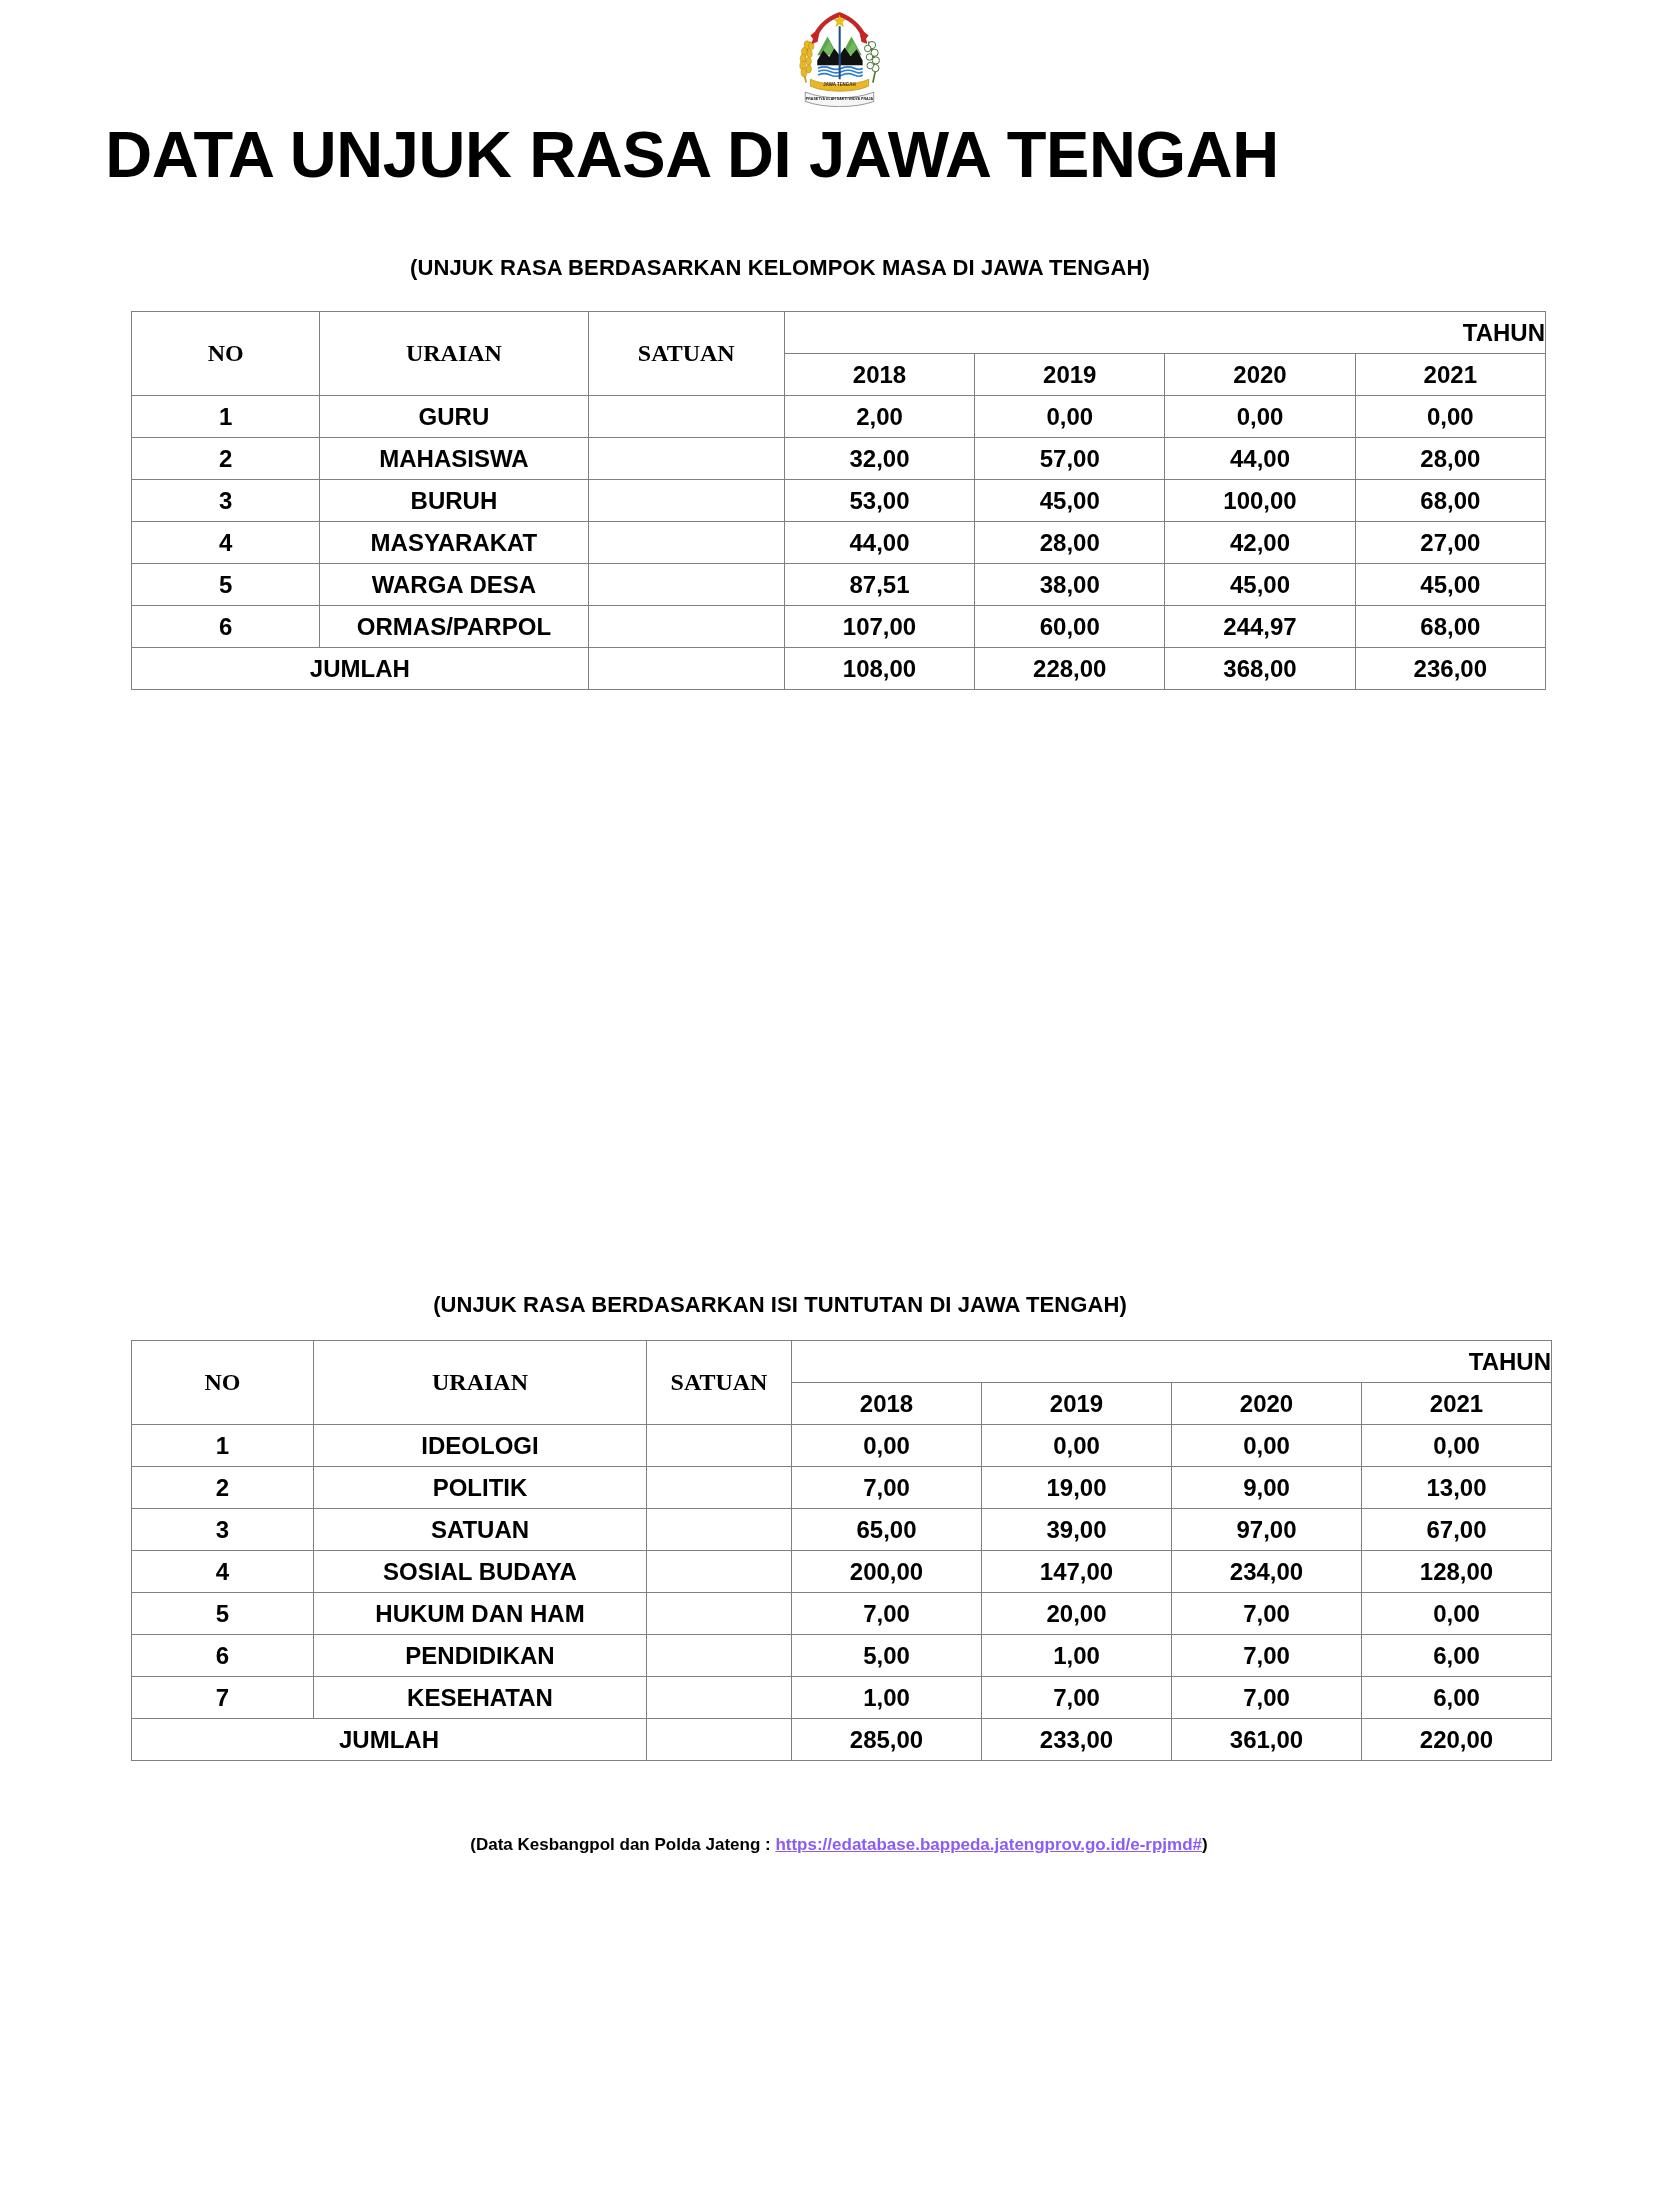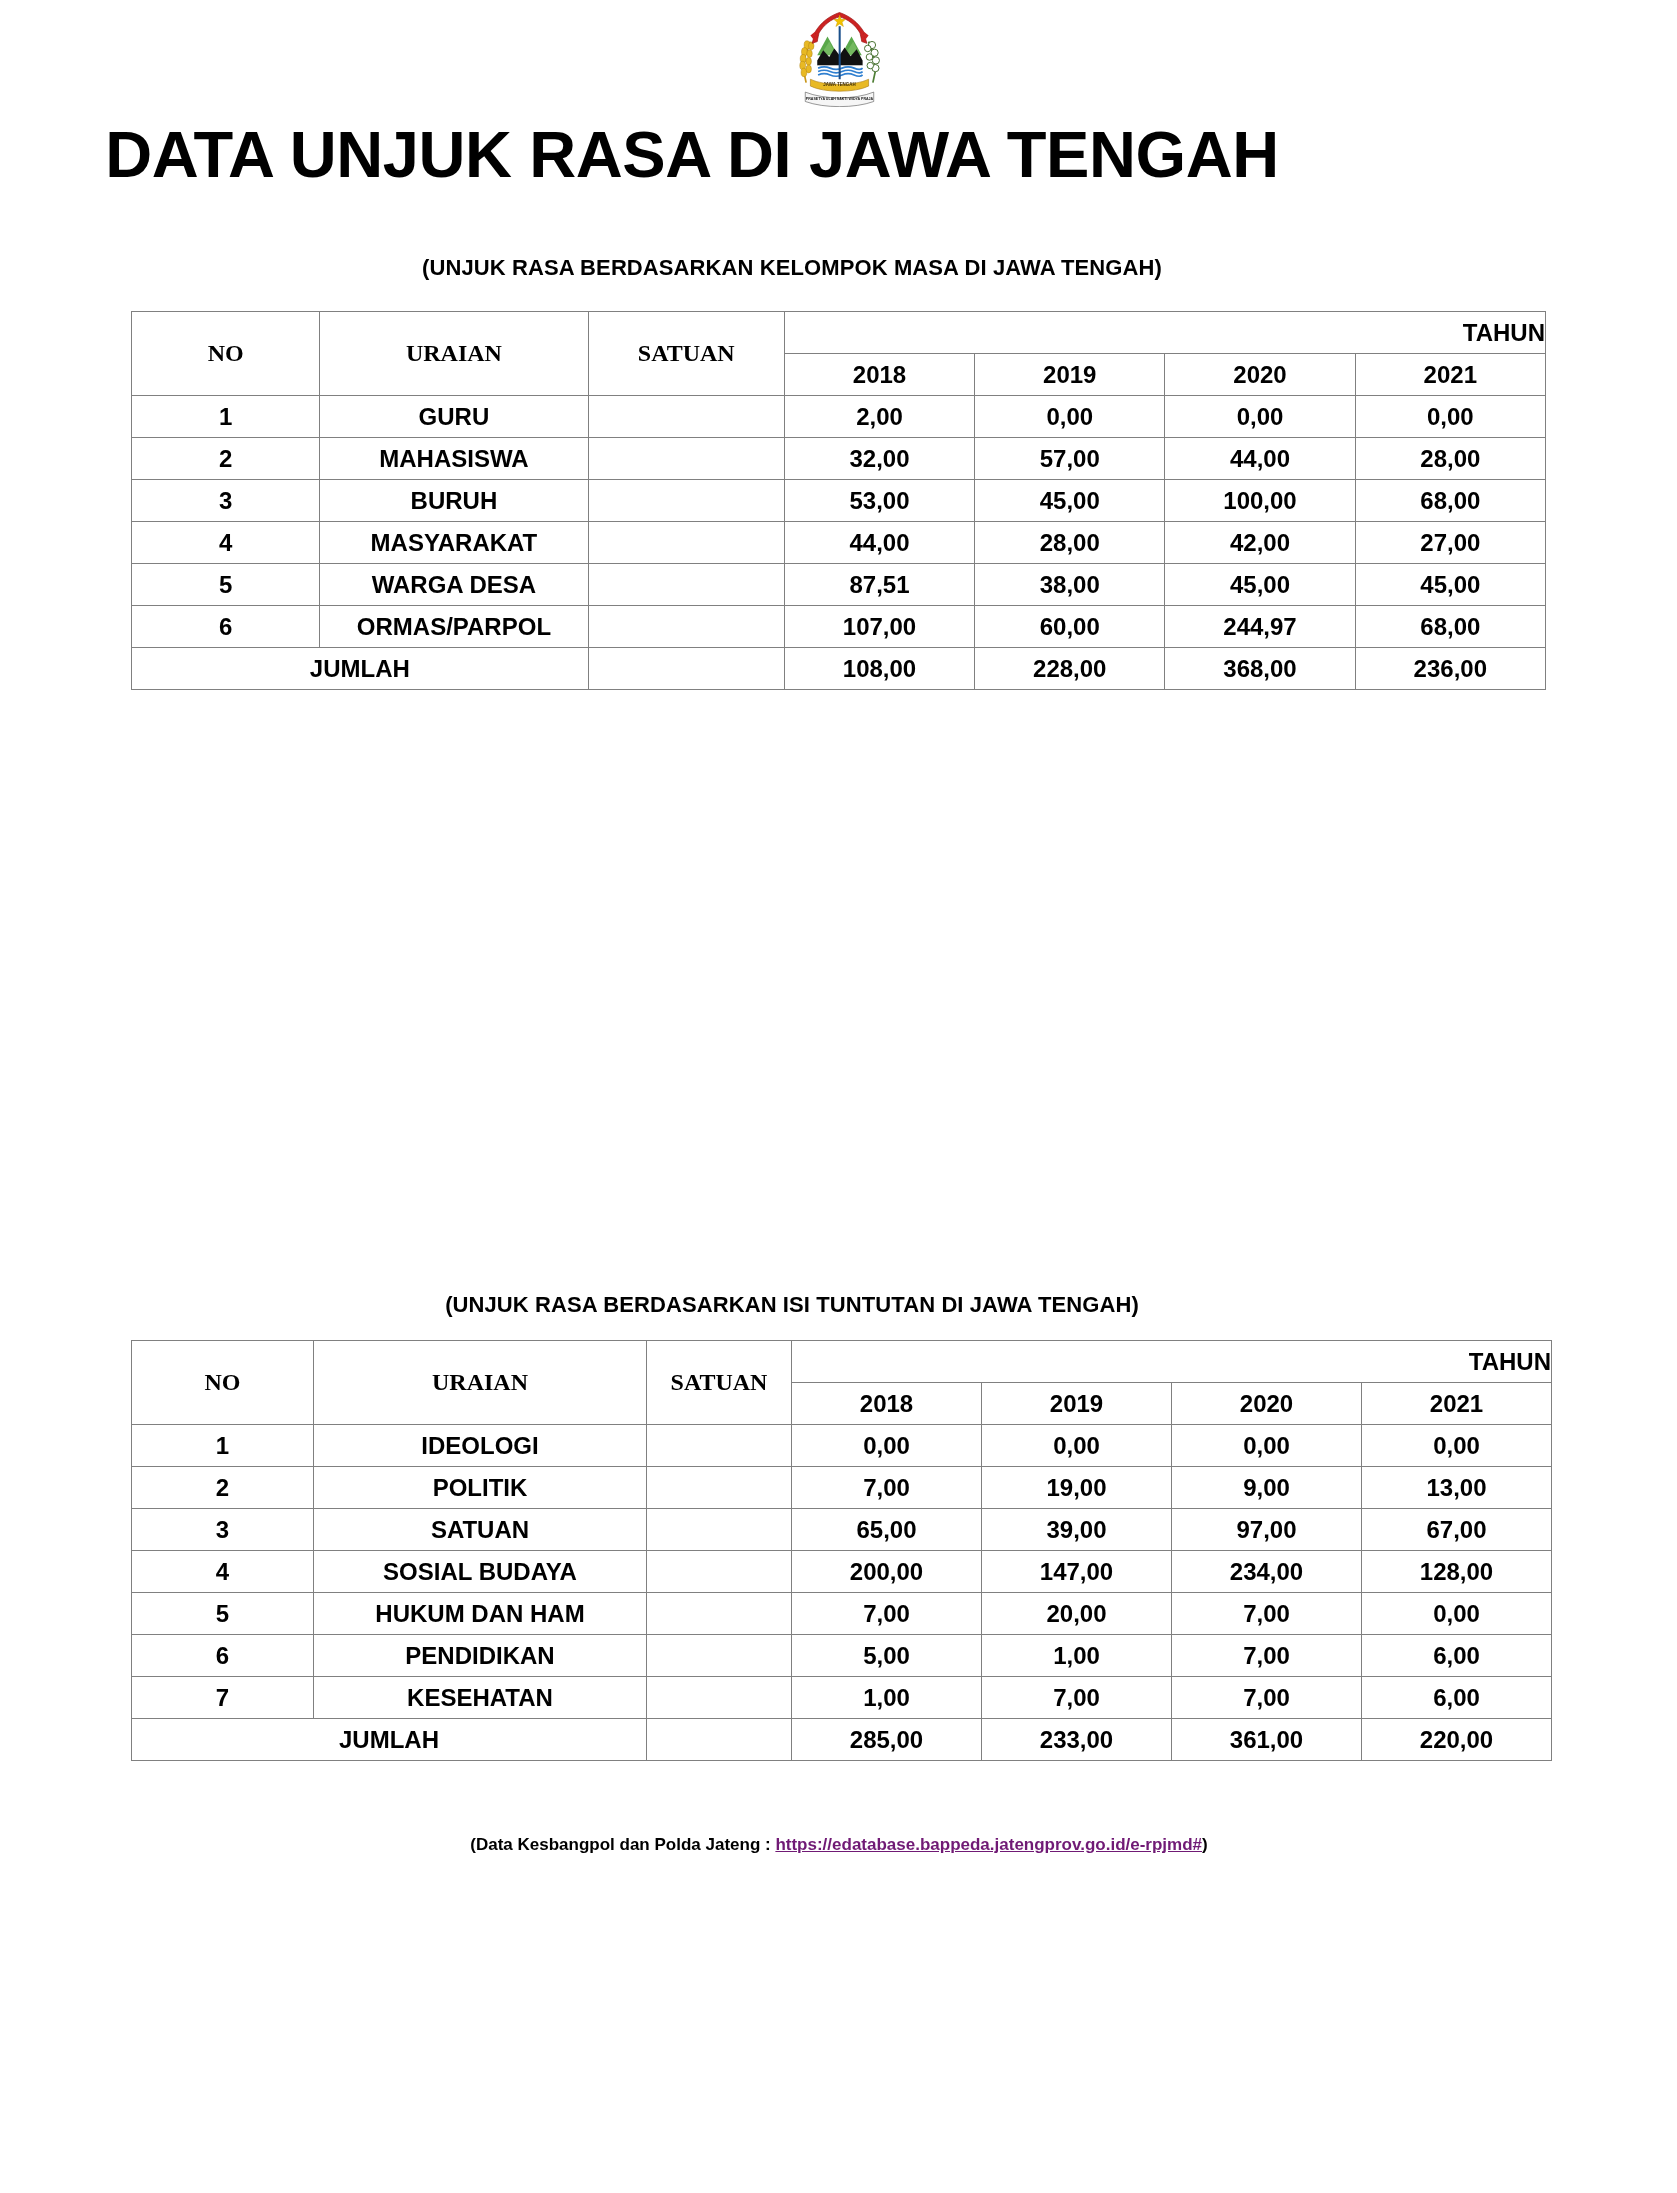--- a/index.html
+++ b/index.html
@@ -47,21 +47,20 @@
   
   .subtitle {
     position: absolute;
     left: 0;
     width: 1560px;
     text-align: center;
     font-size: 22px;
     font-weight: bold;
     letter-spacing: 0.1px;
     white-space: nowrap;
-    margin-left: 12px;
   }
   #subtitle-1 { top: 255px; }
   #subtitle-2 { top: 1292px; }
 
   
   .tbl {
     position: absolute;
     border-collapse: collapse;
     table-layout: fixed;
     font-size: 24px;
@@ -110,21 +109,21 @@
     position: absolute;
     left: 0;
     top: 1835px;
     width: 1678px;
     text-align: center;
     font-size: 17px;
     font-weight: bold;
     white-space: nowrap;
   }
   .footer-link {
-    color: #701a75;
+    color: #8b5cf6;
     text-decoration: underline;
   }
 </style>
 </head>
 <body>
 
 <div class="emblem-wrap">
   <svg class="emblem" viewBox="0 0 104 116">
 
     <g>

